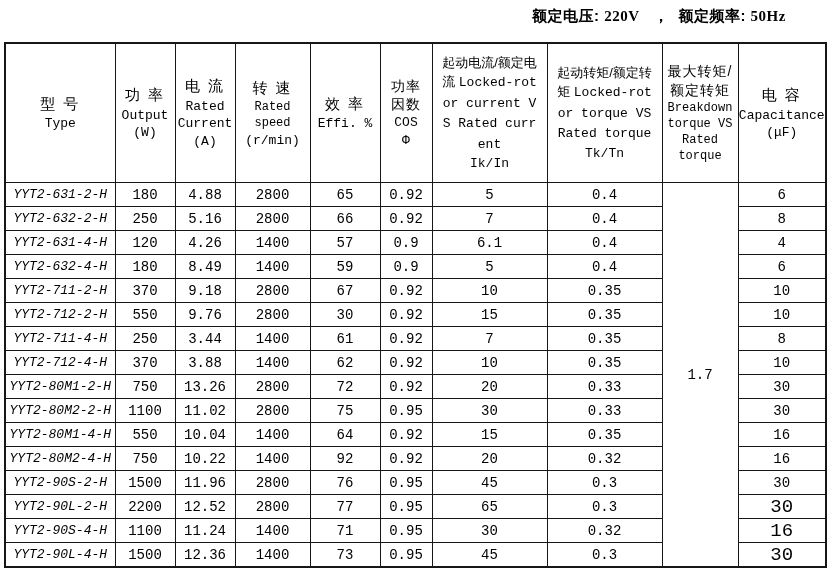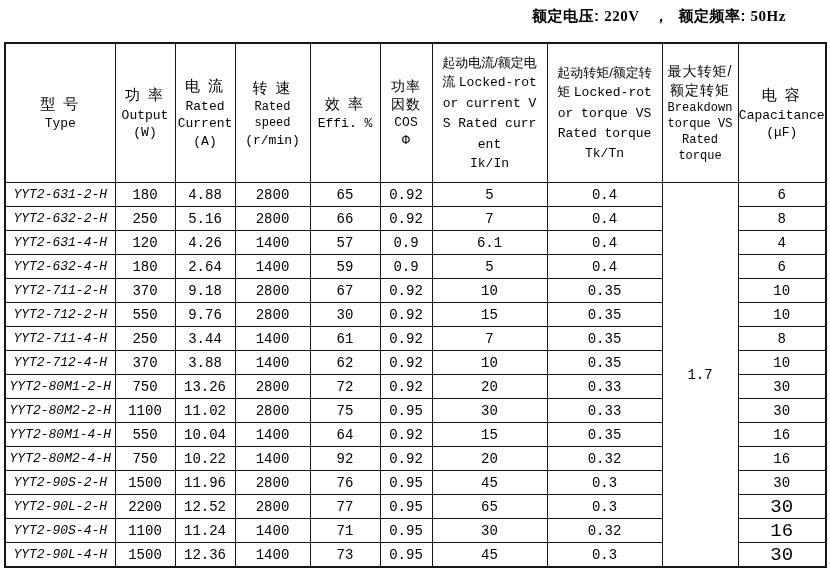--- a/index.html
+++ b/index.html
@@ -146,21 +146,21 @@
         <td>1400</td>
         <td>57</td>
         <td>0.9</td>
         <td>6.1</td>
         <td>0.4</td>
         <td>4</td>
       </tr>
       <tr>
         <td class="col-type">YYT2-632-4-H</td>
         <td>180</td>
-        <td>2.64</td>
+        <td>8.49</td>
         <td>1400</td>
         <td>59</td>
         <td>0.9</td>
         <td>5</td>
         <td>0.4</td>
         <td>6</td>
       </tr>
       <tr>
         <td class="col-type">YYT2-711-2-H</td>
         <td>370</td>

